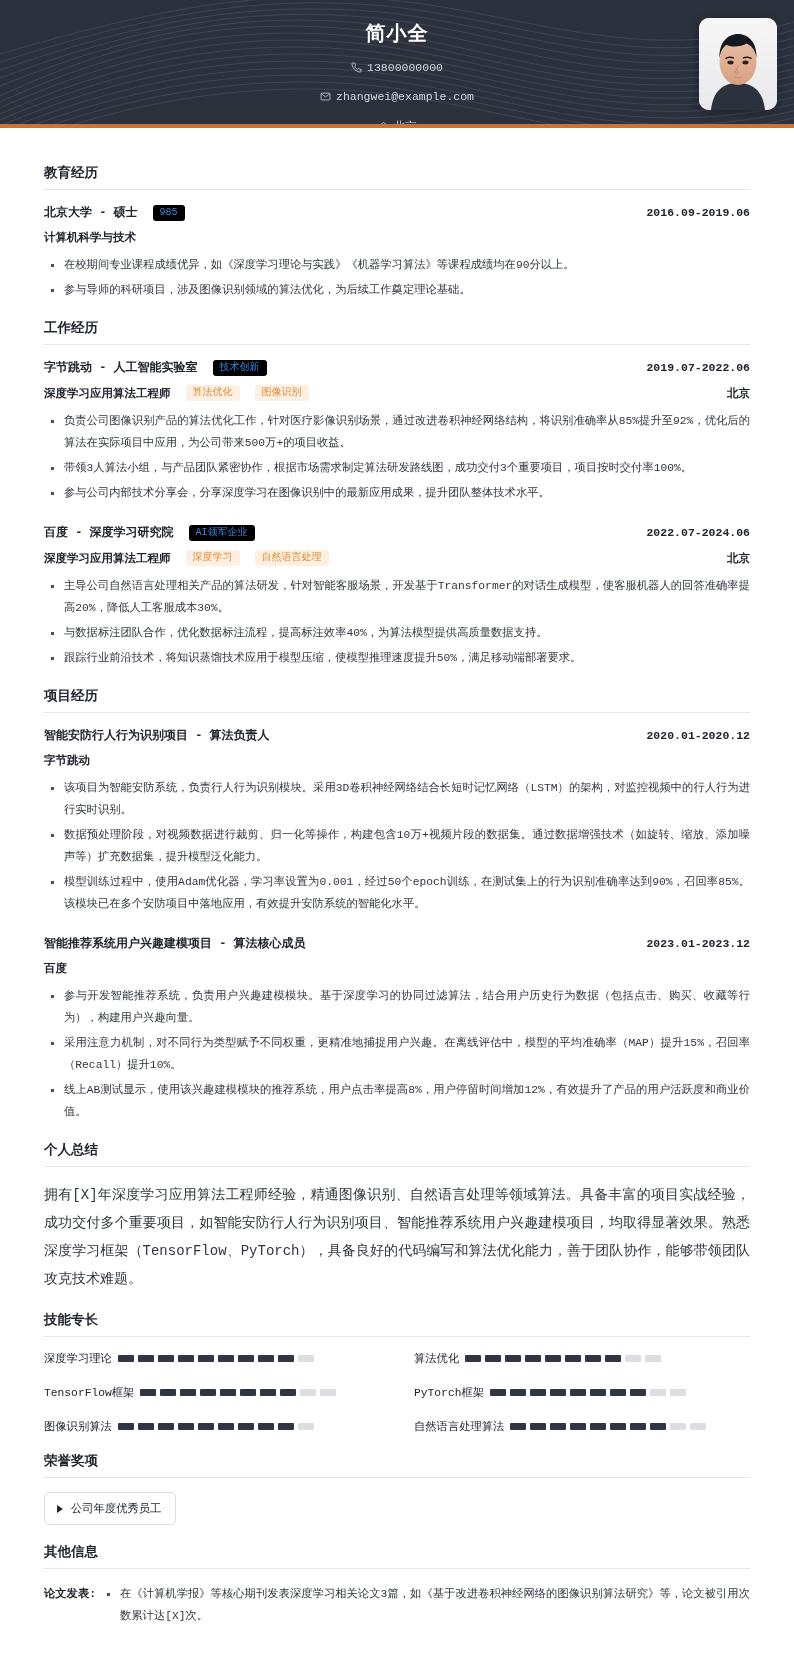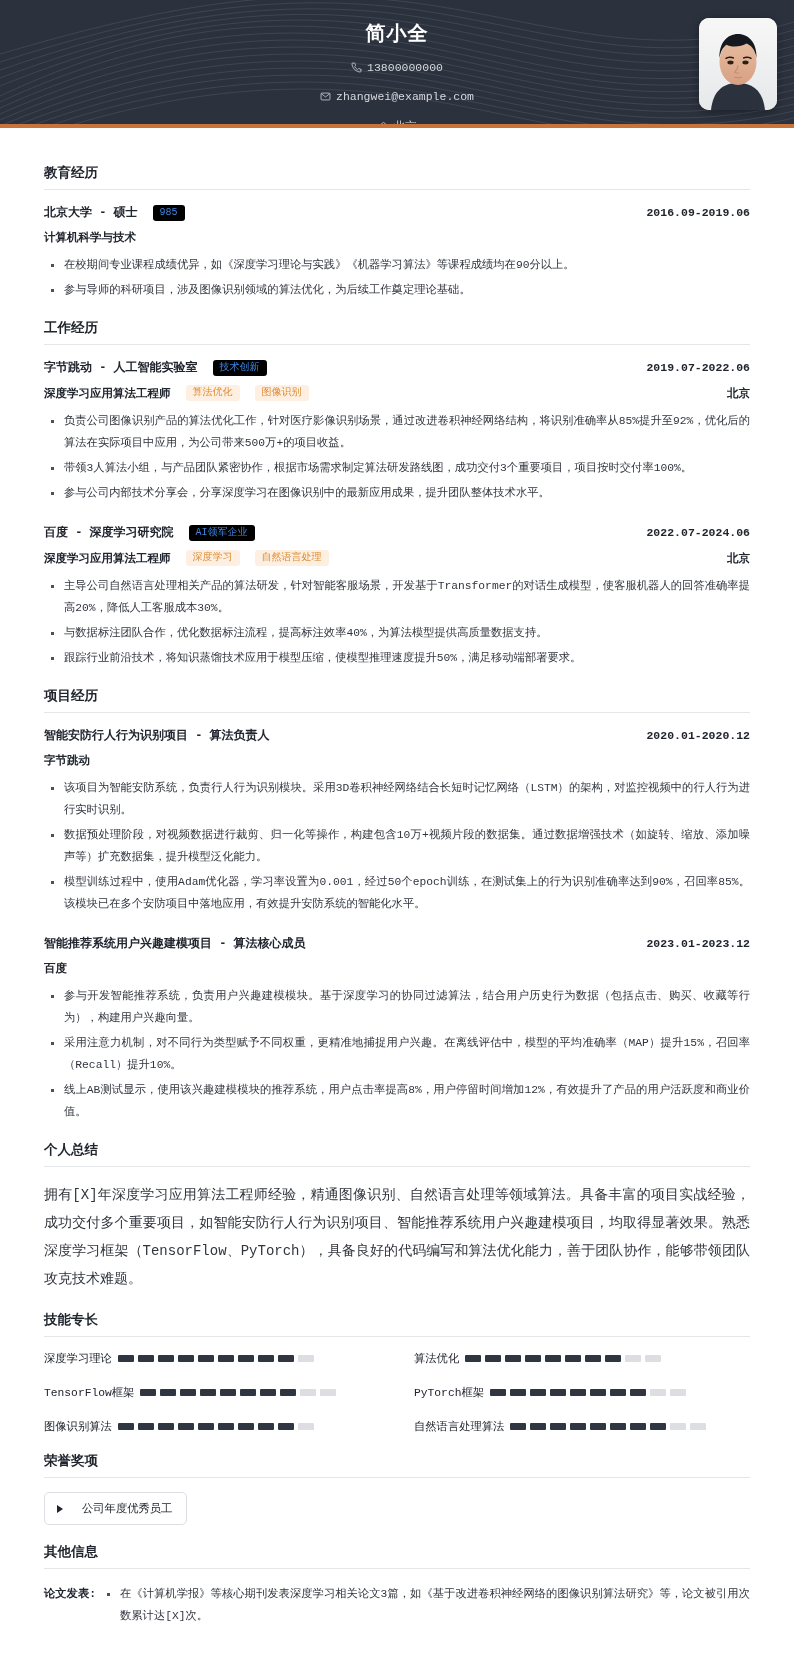--- a/index.html
+++ b/index.html
@@ -208,21 +208,21 @@
     background: #dcdee2;
     border-radius: 1px;
   }
   .seg.on { background: #2f3642; }
 
   
   .honors { display: flex; flex-wrap: wrap; gap: 10px; margin-bottom: 6px; }
   .honor-chip {
     display: inline-flex;
     align-items: center;
-    gap: 19px;
+    gap: 8px;
     border: 1px solid #dcdee3;
     border-radius: 5px;
     padding: 8px 14px 8px 12px;
     font-size: 11.3px;
     color: #20252e;
     background: #fff;
   }
   .tri {
     width: 0; height: 0;
     border-left: 6px solid #20252e;

